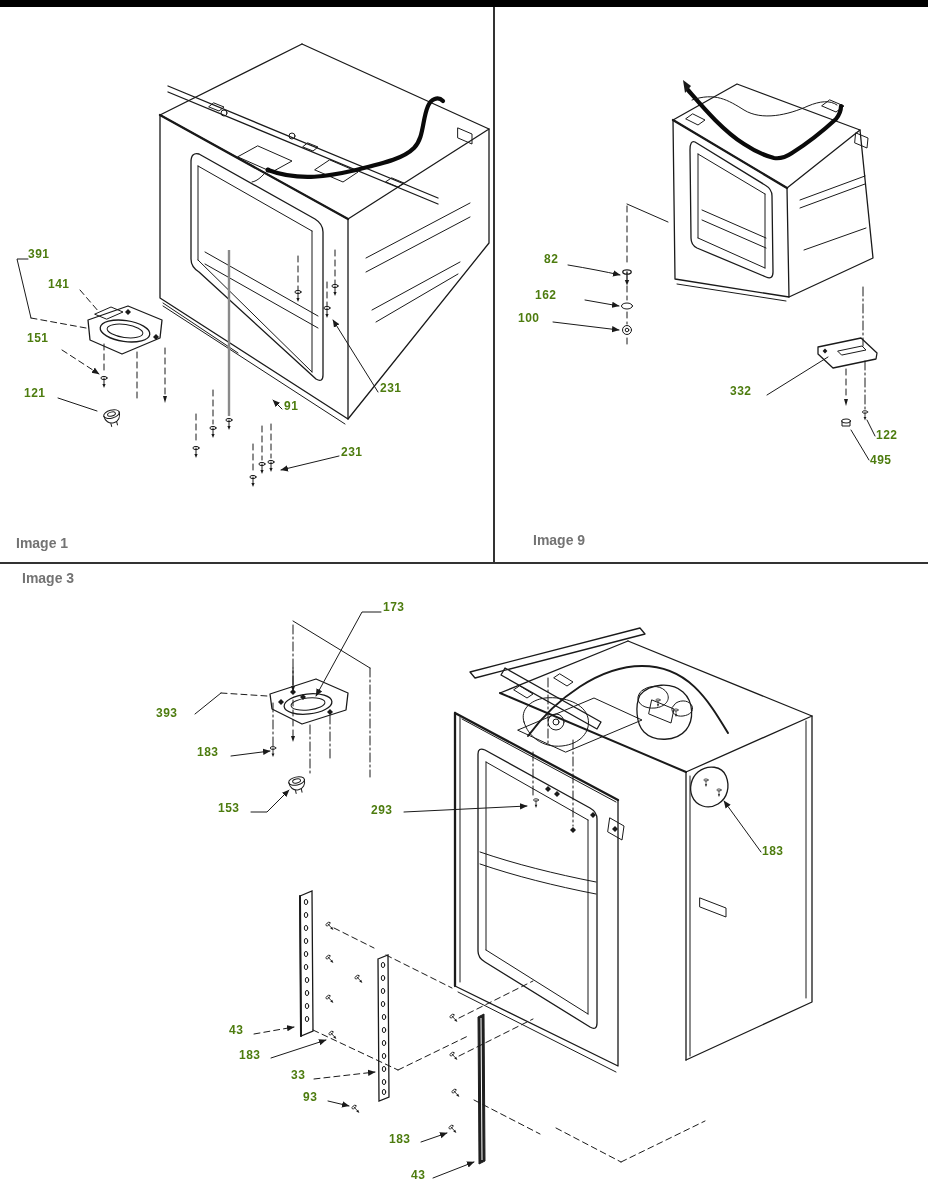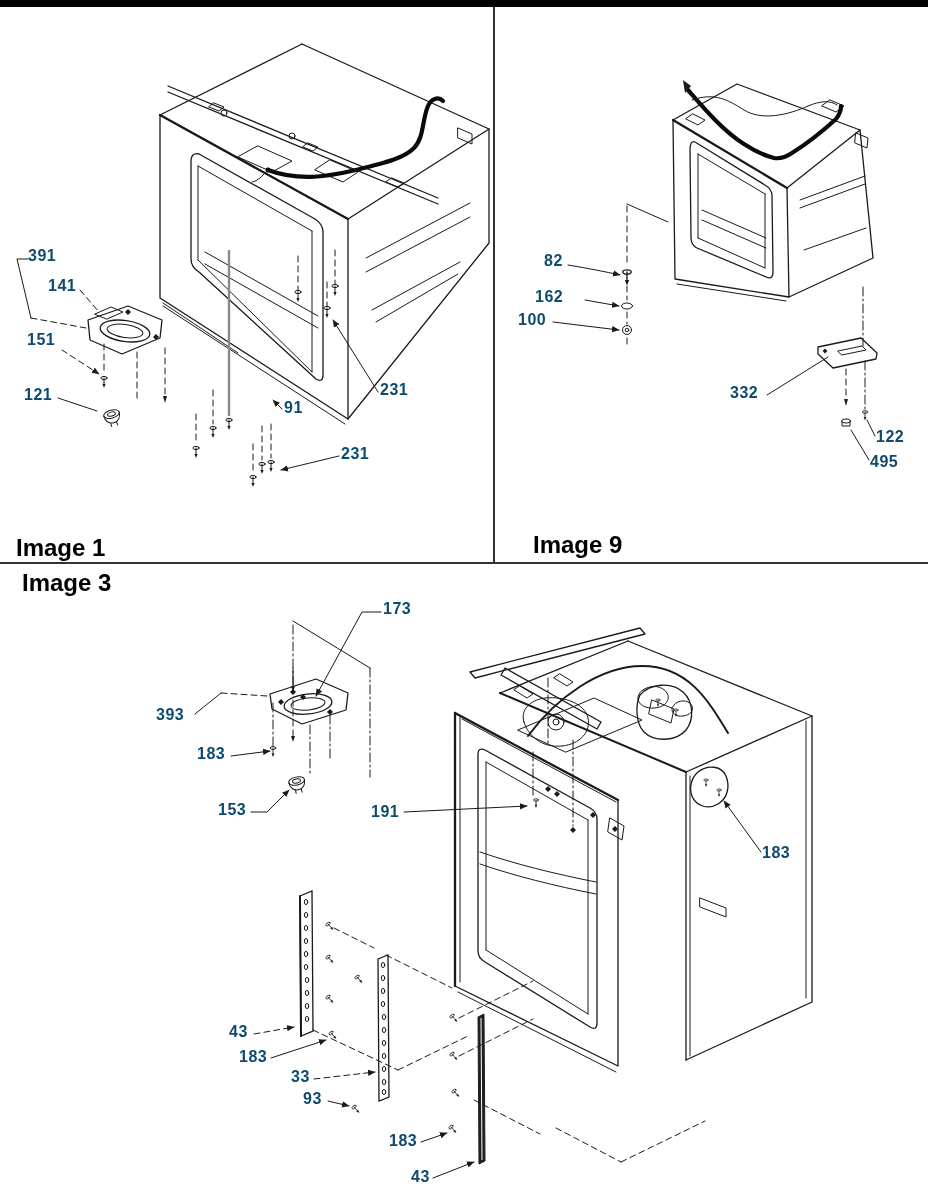--- a/index.html
+++ b/index.html
@@ -13,25 +13,25 @@
   .thin{stroke-width:1;}
   .w2{stroke-width:2;}
   .thick{stroke-width:2.3;}
   .dash{stroke-dasharray:6 4;}
   .dashdot{stroke-dasharray:9 3 2 3;}
   .gray{fill:none;stroke:#8a8a8a;stroke-width:2.4;}
   .harness{fill:none;stroke:#0a0a0a;stroke-width:4.2;stroke-linecap:round;stroke-linejoin:round;}
   .fillb{fill:#1a1a1a;stroke:none;}
   .wfill{fill:#ffffff;stroke:#1a1a1a;stroke-width:1.3;}
   .plabel{
-    position:absolute;font-size:16px;font-weight:700;color:#0c4a6e;
+    position:absolute;font-size:12px;font-weight:700;color:#4d7c0f;
     line-height:1;white-space:nowrap;letter-spacing:0.5px;
   }
   .caption{
-    position:absolute;font-size:24px;font-weight:700;color:#000000;
+    position:absolute;font-size:14px;font-weight:700;color:#737373;
     line-height:1;white-space:nowrap;
   }
 </style>
 </head>
 <body>
 
 <div class="canvas">
 
   <div class="top-bar"></div>
 
@@ -317,21 +317,21 @@
   <div class="plabel" style="left:730px;top:385px">332</div>
   <div class="plabel" style="left:876px;top:429px">122</div>
   <div class="plabel" style="left:870px;top:454px">495</div>
   <div class="caption" style="left:533px;top:533px">Image 9</div>
 
   <div class="caption" style="left:22px;top:571px">Image 3</div>
   <div class="plabel" style="left:383px;top:601px">173</div>
   <div class="plabel" style="left:156px;top:707px">393</div>
   <div class="plabel" style="left:197px;top:746px">183</div>
   <div class="plabel" style="left:218px;top:802px">153</div>
-  <div class="plabel" style="left:371px;top:804px">191</div>
+  <div class="plabel" style="left:371px;top:804px">293</div>
   <div class="plabel" style="left:762px;top:845px">183</div>
   <div class="plabel" style="left:229px;top:1024px">43</div>
   <div class="plabel" style="left:239px;top:1049px">183</div>
   <div class="plabel" style="left:291px;top:1069px">33</div>
   <div class="plabel" style="left:303px;top:1091px">93</div>
   <div class="plabel" style="left:389px;top:1133px">183</div>
   <div class="plabel" style="left:411px;top:1169px">43</div>
 
 </div>
 

